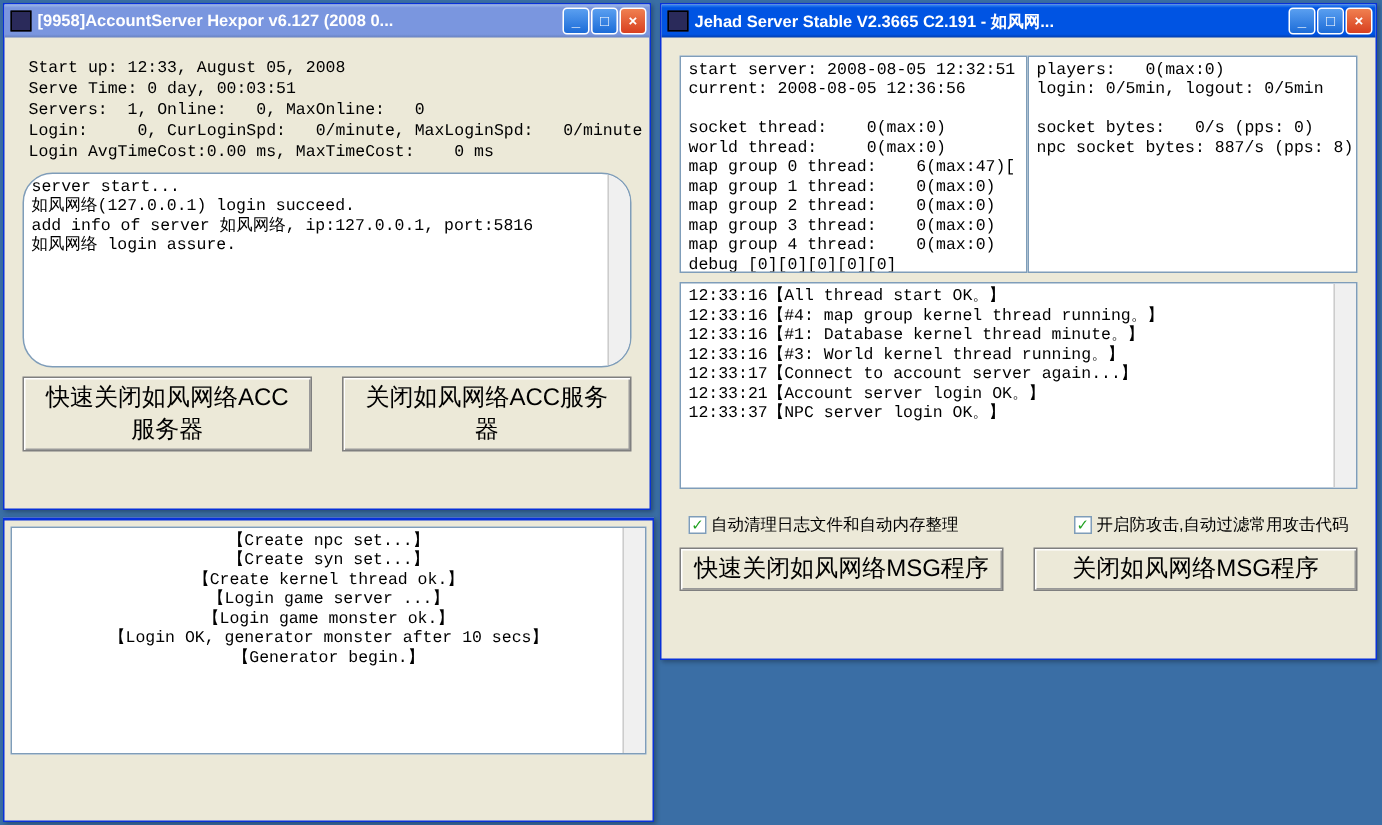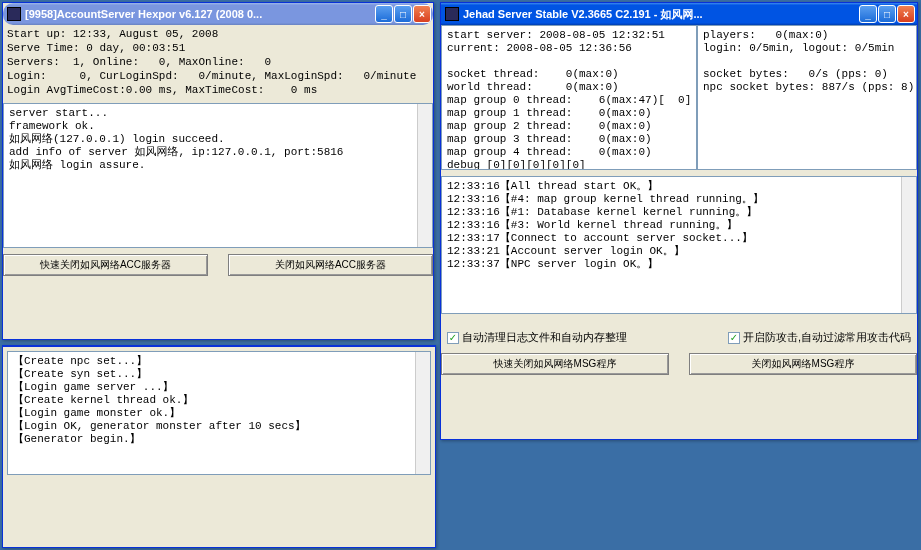--- a/index.html
+++ b/index.html
@@ -1,52 +1,52 @@
 <!DOCTYPE html>
 <html><head>
 <meta charset="utf-8">
 <style>
 * { box-sizing: border-box; margin: 0; padding: 0; }
 body { background: #3a6ea5; font-family: "SimSun", "MS Sans Serif", sans-serif; font-size: 11px; width: 921px; height: 550px; position: relative; overflow: hidden; }
 .window { position: absolute; background: #ece9d8; border: 1px solid #0831d9; box-shadow: 1px 1px 3px rgba(0,0,0,0.3); }
 .titlebar { height: 22px; display: flex; align-items: center; padding: 0 2px 0 4px; font-size: 11px; font-weight: bold; color: #fff; }
 .tb-active { background: linear-gradient(to bottom, #3c8cf0 0%, #0054e3 10%, #0054e3 90%, #003db0 100%); }
-.tb-inactive { background: linear-gradient(to bottom, #9db8e8 0%, #7a96df 10%, #7a96df 90%, #6882c0 100%); border-radius: 10px; }
+.tb-inactive { background: linear-gradient(to bottom, #9db8e8 0%, #7a96df 10%, #7a96df 90%, #6882c0 100%); }
 .tb-icon { width: 14px; height: 14px; background: #2a2a5a; margin-right: 4px; border: 1px solid #000; }
 .tb-title { flex: 1; white-space: nowrap; overflow: hidden; text-overflow: ellipsis; }
 .tb-btns { display: flex; gap: 1px; }
 .tb-btn { width: 18px; height: 18px; display: flex; align-items: center; justify-content: center; border: 1px solid #fff; border-radius: 3px; font-family: Arial; font-size: 10px; font-weight: bold; color: #fff; cursor: pointer; }
 .tb-min, .tb-max { background: linear-gradient(to bottom, #5a9ff0, #1c6cd8); }
 .tb-close { background: linear-gradient(to bottom, #f08050, #d84020); }
-.client { padding: 0; }
+.client { padding: 12px; }
 .panel { background: #fff; border: 1px solid #7f9db9; padding: 3px 5px; font-family: "Courier New", "SimSun", monospace; font-size: 11px; line-height: 13px; overflow: hidden; position: relative; }
 .panel-text div { white-space: pre; }
 .scrollbar { position: absolute; right: 0; top: 0; bottom: 0; width: 15px; background: #f0f0f0; border-left: 1px solid #ccc; }
-.btn { background: #ece9d8; border: 1px solid #7f7f7f; box-shadow: inset 1px 1px 0 #fff, inset -1px -1px 0 #999; padding: 3px 8px; font-size: 10px; font-family: "SimSun", sans-serif; cursor: pointer; text-align: center; }
+.btn { background: #ece9d8; border: 1px solid #7f7f7f; box-shadow: inset 1px 1px 0 #fff, inset -1px -1px 0 #999; padding: 3px 8px; font-size: 16px; font-family: "SimSun", sans-serif; cursor: pointer; text-align: center; }
 .btn-row { display: flex; gap: 20px; justify-content: space-between; }
 .btn-row .btn { flex: 1; }
 .check { display: inline-flex; align-items: center; gap: 3px; font-size: 11px; }
 .checkbox { width: 12px; height: 12px; background: #fff; border: 1px solid #7f9db9; display: inline-flex; align-items: center; justify-content: center; font-size: 10px; color: #21a121; }
 
 
 #win1 { left: 2px; top: 2px; width: 432px; height: 338px; }
 #win1 .stats { font-family: "Courier New", monospace; font-size: 11px; line-height: 14px; padding: 2px 4px 6px 4px; white-space: pre; }
-#win1 .log { height: 145px; margin-bottom: 6px; }
+#win1 .log { height: 130px; margin-bottom: 6px; border-radius: 20px; }
 
 
 #win2 { left: 440px; top: 2px; width: 478px; height: 438px; }
 #win2 .row-top { display: flex; gap: 0; margin-bottom: 6px; }
 #win2 .stats-l { flex: 1; height: 145px; }
 #win2 .stats-r { width: 220px; height: 145px; }
 #win2 .log2 { height: 138px; margin-bottom: 16px; }
 #win2 .check-row { display: flex; justify-content: space-between; padding: 0 6px 8px 6px; }
 
 
 #win3 { left: 2px; top: 345px; width: 434px; height: 203px; border-top: 2px solid #0831d9; }
-#win3 .log3 { height: 124px; margin: 4px; }
+#win3 .log3 { height: 152px; margin: 4px; text-align: center; }
 </style>
 </head>
 <body>
 
 <div class="window" id="win1">
   <div class="titlebar tb-inactive">
     <span class="tb-icon"></span>
     <span class="tb-title">[9958]AccountServer Hexpor v6.127 (2008 0...</span>
     <div class="tb-btns">
       <div class="tb-btn tb-min">_</div>
@@ -55,21 +55,20 @@
     </div>
   </div>
   <div class="client">
     <div class="stats">Start up: 12:33, August 05, 2008
 Serve Time: 0 day, 00:03:51
 Servers:  1, Online:   0, MaxOnline:   0
 Login:     0, CurLoginSpd:   0/minute, MaxLoginSpd:   0/minute
 Login AvgTimeCost:0.00 ms, MaxTimeCost:    0 ms</div>
     <div class="panel log panel-text">
       <div>server start...</div>
-      <div>framework ok.</div>
       <div>如风网络(127.0.0.1) login succeed.</div>
       <div>add info of server 如风网络, ip:127.0.0.1, port:5816</div>
       <div>如风网络 login assure.</div>
       <div class="scrollbar"></div>
     </div>
     <div class="btn-row">
       <button class="btn">快速关闭如风网络ACC服务器</button>
       <button class="btn">关闭如风网络ACC服务器</button>
     </div>
   </div>
@@ -105,23 +104,23 @@
           <div>players:   0(max:0)
 login: 0/5min, logout: 0/5min
 
 socket bytes:   0/s (pps: 0)
 npc socket bytes: 887/s (pps: 8)</div>
         </div>
     </div>
     <div class="panel log2 panel-text">
       <div>12:33:16【All thread start OK。】</div>
       <div>12:33:16【#4: map group kernel thread running。】</div>
-      <div>12:33:16【#1: Database kernel kernel running。】</div>
+      <div>12:33:16【#1: Database kernel thread minute。】</div>
       <div>12:33:16【#3: World kernel thread running。】</div>
-      <div>12:33:17【Connect to account server socket...】</div>
+      <div>12:33:17【Connect to account server again...】</div>
       <div>12:33:21【Account server login OK。】</div>
       <div>12:33:37【NPC server login OK。】</div>
       <div class="scrollbar"></div>
     </div>
     <div class="check-row">
       <label class="check">
         <span class="checkbox">✓</span>
         <span>自动清理日志文件和自动内存整理</span>
       </label>
       <label class="check">
@@ -133,20 +132,20 @@
       <button class="btn">快速关闭如风网络MSG程序</button>
       <button class="btn">关闭如风网络MSG程序</button>
     </div>
   </div>
 </div>
 
 <div class="window" id="win3">
   <div class="panel log3 panel-text">
     <div>【Create npc set...】</div>
     <div>【Create syn set...】</div>
+    <div>【Create kernel thread ok.】</div>
     <div>【Login game server ...】</div>
-    <div>【Create kernel thread ok.】</div>
     <div>【Login game monster ok.】</div>
     <div>【Login OK, generator monster after 10 secs】</div>
     <div>【Generator begin.】</div>
     <div class="scrollbar"></div>
   </div>
 </div>
 
 </body></html>

